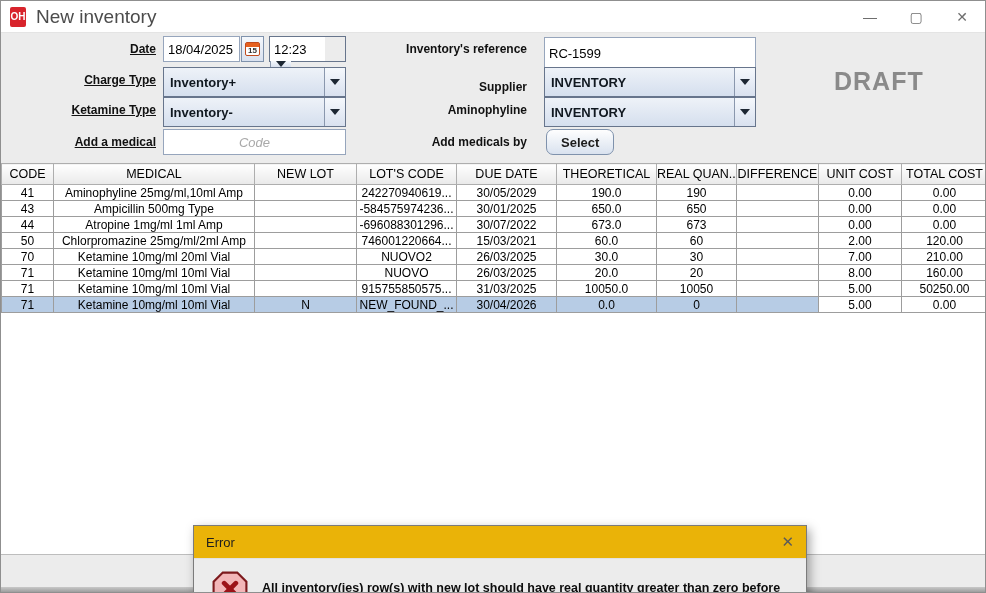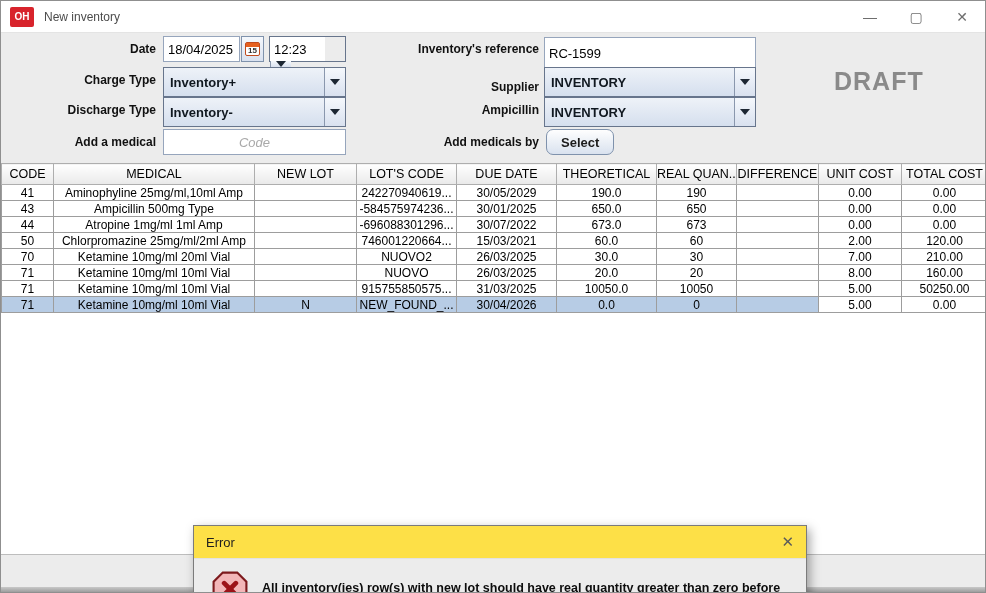--- a/index.html
+++ b/index.html
@@ -3,31 +3,31 @@
 <meta charset="utf-8">
 <style>
   * { box-sizing: border-box; margin: 0; padding: 0; }
   body { font-family: "Liberation Sans", sans-serif; background:#d0d0d0; }
   .window {
     width: 986px; height: 593px; position: relative; background:#fff;
     border: 1px solid #8f8f8f; overflow: hidden;
   }
   
   .titlebar { height: 32px; background:#fff; display:flex; align-items:center; border-bottom:1px solid #e4e4e4; }
-  .oh-icon { width:24px; height:20px; margin-left:9px; background:#d8242c; color:#fff;
+  .oh-icon { width:16px; height:20px; margin-left:9px; background:#d8242c; color:#fff;
     font-weight:bold; font-size:10px; display:flex; align-items:center; justify-content:center; border-radius:2px; }
-  .win-title { margin-left:10px; font-size:12px; color:#4c4c4c; }
+  .win-title { margin-left:10px; font-size:19px; color:#4c4c4c; }
   .win-controls { margin-left:auto; display:flex; height:100%; }
   .win-btn { width:46px; height:100%; display:flex; align-items:center; justify-content:center;
     color:#6e6e6e; font-size:14px; cursor:default; }
   
   .form { height: 130px; background:#ececec; position:relative; font-size:12px; }
   .lbl { position:absolute; font-weight:bold; color:#111; line-height:26px; text-align:right; }
-  .lbl-left { left:0; width:155px; }
-  .lbl-right { left:350px; width:188px; }
+  .lbl-left { left:0; width:155px;text-decoration:underline; }
+  .lbl-right { left:338px; width:188px; }
   .tf { position:absolute; background:#fff; border:1px solid #96a5bc; font-size:13px;
     padding:12px 4px; color:#000; font-family:"Liberation Sans",sans-serif; }
   .tf.code-ph::placeholder { font-style:italic; color:#a9a9a9; text-align:center; }
   .combo { position:absolute; height:30px; border:1px solid #67758c; display:flex; align-items:center;
     background:linear-gradient(#eef2f8,#d5dfee); font-weight:bold; font-size:13px; color:#101820; }
   .combo .val { padding-left:6px; overflow:hidden; white-space:nowrap; flex:1; }
   .arrow-btn { width:21px; align-self:stretch; border-left:1px solid #8a97ad;
     background:linear-gradient(#f5f8fc,#d9e1ef); display:flex; align-items:center; justify-content:center; }
   .tri { width:0; height:0; border-left:5px solid transparent; border-right:5px solid transparent;
     border-top:6px solid #1d2733; }
@@ -53,21 +53,21 @@
   tr.selected td.white-cell { background:#fff; }
   
   .footer { height: 33px; background:#ececec; border-top:1px solid #bdbdbd;
     display:flex; align-items:center; justify-content:center; gap:10px; }
   .btn.focus { border:2px solid #4d6480; padding:0 13px; }
   .btn.disabled { color:#9b9b9b; border-color:#aab4c2; background:linear-gradient(#f3f3f3,#e3e7ed); }
   .bottom-strip { height:5px; background:linear-gradient(#c8c8c8,#9e9e9e); }
   
   .dialog { position:absolute; left:192px; top:362px; width:614px; height:115px;
     border:1px solid #7b7b7b; background:#ececec; box-shadow:3px 4px 10px rgba(0,0,0,.35); z-index:10; }
-  .dialog-title { height:30px; background:#fde047; display:flex; align-items:center; padding:16px 12px;
+  .dialog-title { height:30px; background:#eab308; display:flex; align-items:center; padding:16px 12px;
     font-size:13px; color:#1e1e1e; border-bottom:1px solid #e2e2e2; }
   .dialog-close { margin-left:auto; color:#5b5b5b; font-size:15px; }
   .dialog-body { position:relative; height:84px; }
   .err-icon { position:absolute; left:18px; top:12px; }
   .dialog-msg { position:absolute; left:68px; right:12px; top:22px; font-weight:bold; font-size:12.5px; color:#0d0d0d; }
 </style>
 </head>
 <body>
 
 <div class="window">
@@ -96,21 +96,21 @@
     </div>
 
     <div class="lbl lbl-left" style="top:34px;">Charge Type</div>
     <div class="combo" style="left:162px; top:34px; width:183px;">
       <span class="val">Inventory+</span>
       <div class="arrow-btn">
           <div class="tri"></div>
         </div>
     </div>
 
-    <div class="lbl lbl-left" style="top:64px;">Discharge Type</div>
+    <div class="lbl lbl-left" style="top:64px;">Ketamine Type</div>
     <div class="combo" style="left:162px; top:64px; width:183px;">
       <span class="val">Inventory-</span>
       <div class="arrow-btn">
           <div class="tri"></div>
         </div>
     </div>
 
     <div class="lbl lbl-left" style="top:96px;">Add a medical</div>
     <input class="tf code-ph" style="left: 162px; top: 96px; width: 183px; height: 26px; text-align: center;" placeholder="Code">
 
@@ -118,21 +118,21 @@
     <input class="tf" style="left: 543px; top: 4px; width: 212px; height: 32px;" value="RC-1599">
 
     <div class="lbl lbl-right" style="top:34px;margin-top:7px;">Supplier</div>
     <div class="combo" style="left:543px; top:34px; width:212px;">
       <span class="val">INVENTORY</span>
       <div class="arrow-btn">
           <div class="tri"></div>
         </div>
     </div>
 
-    <div class="lbl lbl-right" style="top:64px;">Ampicillin</div>
+    <div class="lbl lbl-right" style="top:64px;">Aminophyline</div>
     <div class="combo" style="left:543px; top:64px; width:212px;">
       <span class="val">INVENTORY</span>
       <div class="arrow-btn">
           <div class="tri"></div>
         </div>
     </div>
 
     <div class="lbl lbl-right" style="top:96px;">Add medicals by</div>
     <button class="btn" style="position:absolute; left:545px; top:96px;">Select</button>
 

